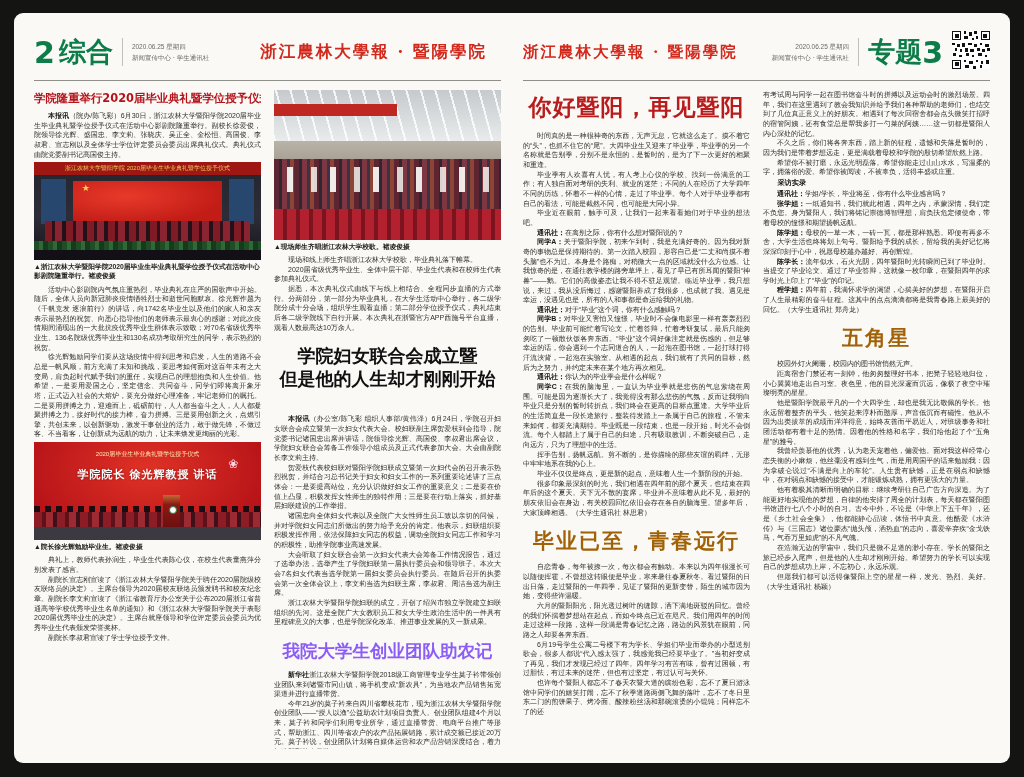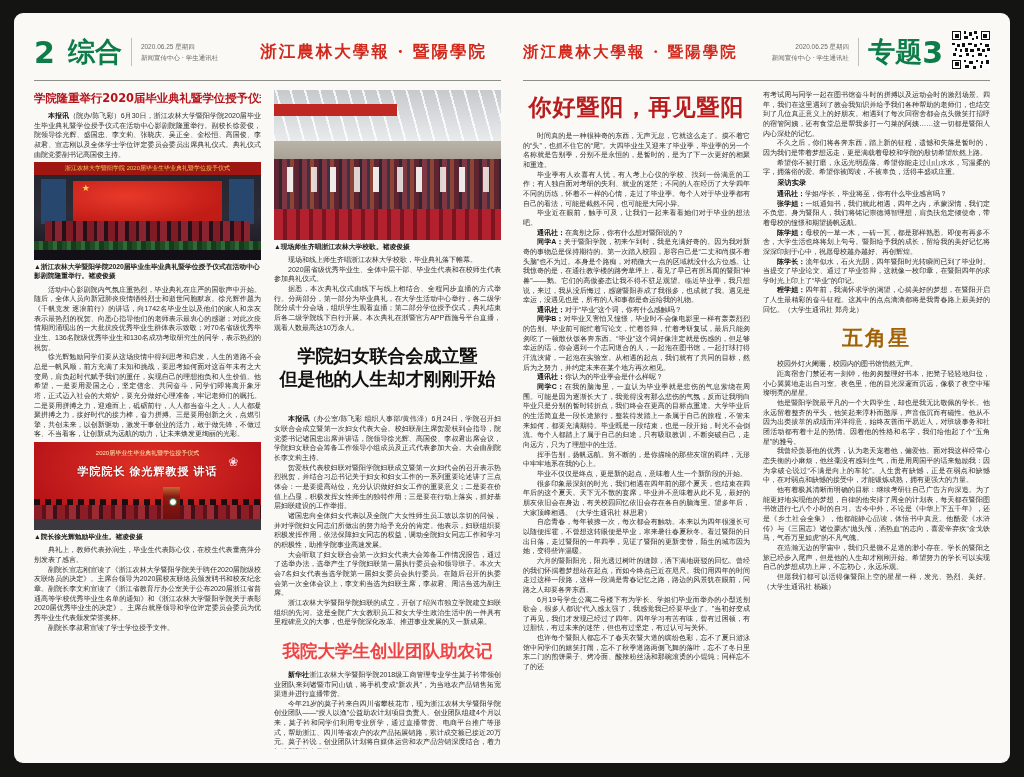--- a/index.html
+++ b/index.html
@@ -3,40 +3,40 @@
 <meta charset="utf-8">
 <style>
   html,body{margin:0;padding:0;width:1024px;height:777px;background:#141413;overflow:hidden;
     font-family:"Liberation Sans",sans-serif;}
   .paper{position:absolute;left:14px;top:13px;width:996px;height:750px;background:#faf9f6;
     border-radius:9px;box-sizing:border-box;padding:16px 20px 14px;display:flex;gap:22px;}
   .page{flex:1;min-width:0;display:flex;flex-direction:column;overflow:hidden;}
   
   .ph{display:flex;align-items:center;height:46px;flex:none;}
   .secno{font-size:30px;font-weight:bold;color:#0c7c49;letter-spacing:1px;font-family:"DejaVu Sans",sans-serif;}
-  .sectitle{font-size:27px;font-weight:bold;color:#0c7c49;margin-left:12px;font-family:"DejaVu Sans",sans-serif;}
+  .sectitle{font-size:27px;font-weight:bold;color:#0c7c49;margin-left:3px;font-family:"DejaVu Sans",sans-serif;}
   .vline{width:1px;height:28px;background:#c2c2bd;margin:0 9px;flex:none;}
   .meta{font-size:6.5px;color:#6b6b66;line-height:1.7;}
   .masthead{color:#d2291d;font-weight:bold;font-size:16.5px;letter-spacing:2px;white-space:nowrap;
     font-family:"DejaVu Serif",serif;}
   .rule{border-top:1.4px solid #8f8f8a;margin:5px 0 9px;flex:none;}
   .qr{flex:none;margin-left:8px;}
   
   .cols{display:flex;gap:13px;flex:1;overflow:hidden;}
   .col{flex:1;min-width:0;overflow:hidden;}
   
   p{margin:0;font-size:7px;line-height:1.38;color:#2d2d2b;text-align:justify;text-indent:2em;}
   p b{color:#161614;}
   p.noind{text-indent:0;}
   .cap{font-size:6.8px;font-weight:bold;color:#1f1f1d;line-height:1.35;margin:2px 0 4px;text-align:left;text-indent:0;}
   .hl-red{color:#b5121a;font-size:11.4px;font-weight:bold;white-space:nowrap;text-align:center;
     margin:1px 0 5px;font-family:"DejaVu Sans",sans-serif;}
   .hl-blk2{font-size:18px;font-weight:bold;color:#101010;text-align:center;line-height:1.25;
     margin:13px 0 24px;font-family:"DejaVu Sans",sans-serif;}
-  .hl-blk{font-size:17.5px;font-weight:bold;color:#ef4444;text-align:center;margin:12px 0 7px;
+  .hl-blk{font-size:17.5px;font-weight:bold;color:#8b5cf6;text-align:center;margin:12px 0 7px;
     white-space:nowrap;font-family:"DejaVu Sans",sans-serif;}
   .hl-big{font-size:23px;font-weight:bold;color:#b91c1c;text-align:center;margin:2px 0 8px;
     letter-spacing:1px;white-space:nowrap;font-family:"DejaVu Sans",sans-serif;}
   .hl-mid{font-size:21px;font-weight:bold;color:#a16207;text-align:center;margin:10px 0 7px;
     letter-spacing:2px;white-space:nowrap;font-family:"DejaVu Sans",sans-serif;}
   .subhead{font-size:7.2px;font-weight:bold;color:#111;text-indent:2em;margin:1px 0;}
   
   .photo{position:relative;overflow:hidden;margin:3px 0 2px;}
   .photo1{height:98px;background:linear-gradient(180deg,#23242c 0%,#2c2d38 55%,#17141a 100%);}
   .p1-banner{position:absolute;top:0;left:0;right:0;height:13px;background:#9e1712;color:#f0c95c;
@@ -44,21 +44,21 @@
   .p1-curtL{position:absolute;left:3%;top:17%;width:11%;height:46%;background:#27476f;}
   .p1-curtR{position:absolute;right:3%;top:17%;width:11%;height:46%;background:#27476f;}
   .p1-screen{position:absolute;left:17%;right:17%;top:19%;height:44%;
     background:radial-gradient(ellipse at 35% 35%,#e83a2a,#c21c17 72%);}
   .p1-star{position:absolute;left:21%;top:22%;color:#ffd94d;font-size:9px;line-height:1;}
   .p1-people{position:absolute;left:5%;right:5%;bottom:19%;height:21%;
     background:repeating-linear-gradient(90deg,#7e1b24 0 7px,#331019 7px 10px,#8a2430 10px 17px,#241018 17px 21px);}
   .p1-plants{position:absolute;left:0;right:0;bottom:11%;height:9%;
     background:repeating-linear-gradient(90deg,#1e4d26 0 5px,#2f6a36 5px 9px,#163a1c 9px 14px);}
   .p1-floor{position:absolute;left:0;right:0;bottom:0;height:11%;background:#121016;}
-  .photo2{height:88px;background:radial-gradient(ellipse at 50% 28%,#e03226,#b61318 78%);}
+  .photo2{height:98px;background:radial-gradient(ellipse at 50% 28%,#e03226,#b61318 78%);}
   .p2-arc{position:absolute;top:8%;left:0;right:0;text-align:center;color:#ffe9b0;font-size:6px;}
   .p2-title{position:absolute;top:25%;left:0;right:0;text-align:center;color:#fff;font-size:11px;
     font-weight:bold;letter-spacing:1px;text-shadow:0 0 2px #7a0c0c;}
   .p2-lily{position:absolute;right:10%;top:16%;color:#ffd3e0;font-size:12px;line-height:1;}
   .p2-caps{position:absolute;left:0;right:0;bottom:28%;height:7%;
     background:repeating-linear-gradient(90deg,#1a0d12 0 6px,rgba(0,0,0,0) 6px 11px);}
   .p2-row{position:absolute;left:0;right:0;bottom:13%;height:16%;
     background:repeating-linear-gradient(90deg,#8c1d26 0 8px,#5e1119 8px 12px,#9c2a33 12px 19px,#40101a 19px 23px);}
   .p2-podium{position:absolute;left:57%;bottom:13%;width:17px;height:32px;
     background:linear-gradient(180deg,#c06a36 0%,#8a1a14 30%,#6e0f0f 100%);}
@@ -239,20 +239,21 @@
         <p><b>通讯社：</b><span>在离别之际，你有什么想对暨阳说的？</span></p>
         <p><b>同学A：</b><span>关于暨阳学院，初来乍到时，我是充满好奇的。因为我对新奇的事物总是保持期待的。第一次踏入校园，形容自己是“二丈和尚摸不着头脑”也不为过。本身是个路痴，对稍微大一点的区域就没什么方位感。让我惊奇的是，在通往教学楼的路旁草坪上，看见了早已有所耳闻的暨阳“神兽”——鹅。它们的高傲姿态让我不得不驻足观望。临近毕业季，我只想说，来过，我从没后悔过，感谢暨阳养成了我很多，也成就了我。遇见是幸运，没遇见也是，所有的人和事都是命运给我的礼物。</span></p>
         <p><b>通讯社：</b><span>对于“毕业”这个词，你有什么感触吗？</span></p>
         <p><b>同学B：</b><span>对毕业又害怕又憧憬，毕业时不会像电影里一样有轰轰烈烈的告别。毕业前可能忙着写论文，忙着答辩，忙着考研复试，最后只能匆匆吃了一顿散伙饭各奔东西。“毕业”这个词好像注定就是伤感的，但足够幸运的话，你会遇到一个志同道合的人，一起泡在图书馆，一起打球打得汗流浃背，一起泡在实验室。从相遇的起点，我们就有了共同的目标，然后为之努力，并约定未来在某个地方再次相见。</span></p>
         <p><b>通讯社：</b><span>你认为的毕业季会是什么样呢？</span></p>
         <p><b>同学C：</b><span>在我的脑海里，一直认为毕业季就是悲伤的气息萦绕在周围。可能是因为逐渐长大了，我觉得没有那么悲伤的气氛，反而让我明白毕业只是分别的暂时转折点，我们终会在更高的目标点重逢。大学毕业后的生活简直是一段长途旅行，整装待发踏上一条属于自己的旅程，不管未来如何，都要充满期待。毕业既是一段结束，也是一段开始，时光不会倒流。每个人都踏上了属于自己的归途，只有吸取教训，不断突破自己，走向远方，只为了理想中的生活。</span></p>
         <p>挥手告别，扬帆远航。剪不断的，是你描绘的那些友谊的羁绊，无形中牢牢地系在我的心上。</p>
         <p>毕业不仅仅是终点，更是新的起点，意味着人生一个新阶段的开始。</p>
         <p>很多印象最深刻的时光，我们相遇在四年前的那个夏天，也结束在四年后的这个夏天。天下无不散的宴席，毕业并不意味着从此不见，最好的朋友依旧会在身边，有关校园回忆依旧会存在各自的脑海里。望多年后，大家顶峰相遇。（大学生通讯社 林思君）</p>
 
+        <div class="hl-mid">毕业已至，青春远行</div>
         <p>自恋青春，每年被撩一次，每次都会有触动。本来以为四年很漫长可以随便挥霍，不曾想这转眼便是毕业，寒来暑往春夏秋冬。看过暨阳的日出日落，走过暨阳的一年四季，见证了暨阳的更新变替，陌生的城市因为她，变得些许温暖。</p>
         <p>六月的暨阳阳光，阳光透过树叶的缝隙，洒下满地斑驳的回忆。曾经的我们怀揣着梦想站在起点，而如今终点已近在咫尺。我们用四年的时间走过这样一段路，这样一段满是青春记忆之路，路边的风景犹在眼前，同路之人却要各奔东西。</p>
         <p>6月19号学生公寓二号楼下有为学长、学姐们毕业而举办的小型送别歌会，很多人都说“代入感太强了，我感觉我已经要毕业了。”当初好变成了再见，我们才发现已经过了四年。四年学习有苦有味，曾有过困顿，有过胆怯，有过未来的迷茫，但也有过坚定，有过认可与关怀。</p>
         <p>也许每个暨阳人都忘不了春天衣暨大道的缤纷色彩，忘不了夏日游泳馆中同学们的嬉笑打闹，忘不了秋季道路两侧飞舞的落叶，忘不了冬日里东二门的煎饼果子、烤冷面、酸辣粉丝汤和那碗滚烫的小馄饨；同样忘不了的还</p>
       </div>
 
       <div class="col">
         <p class="noind">有考试周与同学一起在图书馆奋斗时的拼搏以及运动会时的激烈场景。四年，我们在这里遇到了教会我知识并给予我们各种帮助的老师们，也结交到了几位真正意义上的好朋友。相遇到了每次回宿舍都会点头微笑打招呼的宿管阿姨，还有食堂总是帮我多打一勺菜的阿姨……这一切都是暨阳人内心深处的记忆。</p>
         <p>不久之后，你们将各奔东西，踏上新的征程，遗憾和失落是暂时的，因为我们是带着梦想远走，更是满载着母校和学院的殷切希望欣然上路。</p>
         <p>希望你不被打磨，永远光明磊落。希望你能走过山山水水，写温柔的字，拥落俗的爱。希望你被阅读，不被辜负，活得丰盛或庄重。</p>

